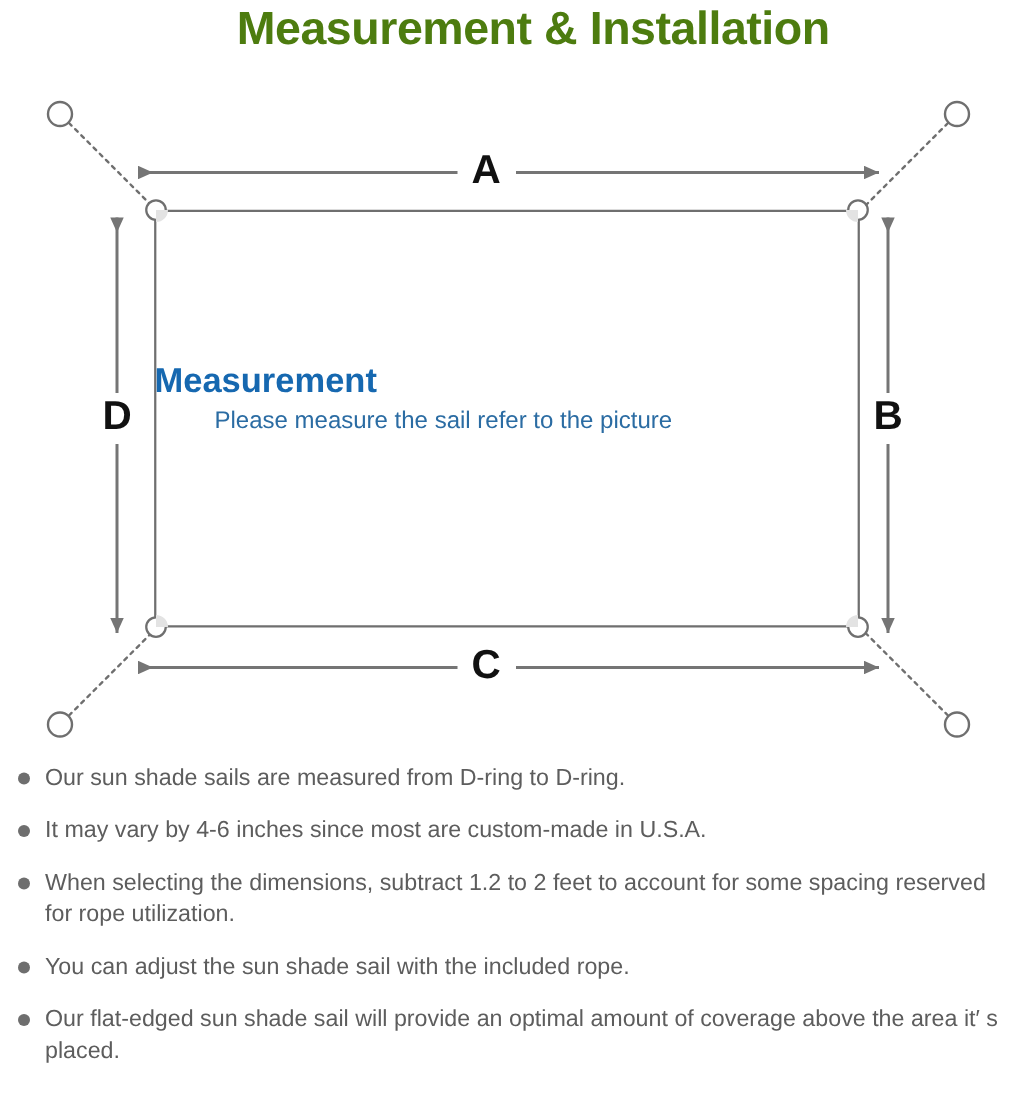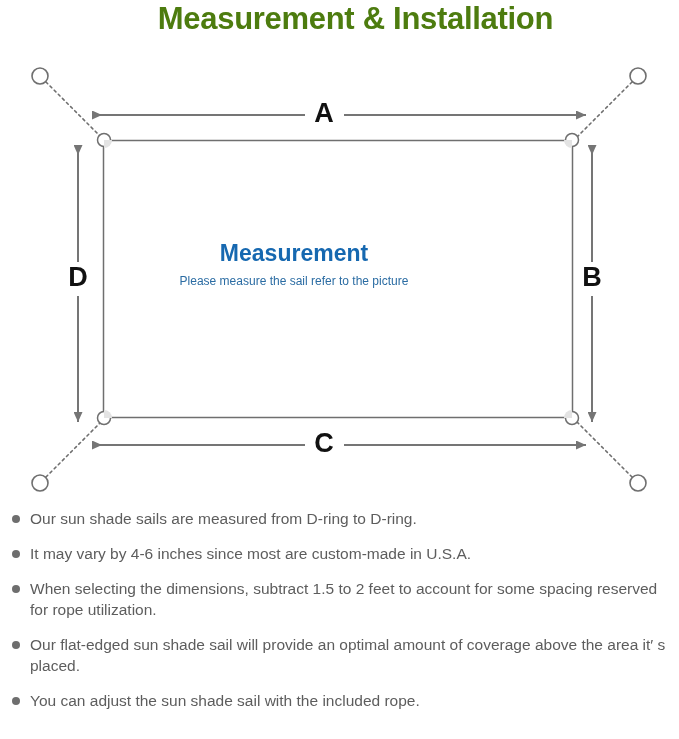--- a/index.html
+++ b/index.html
@@ -41,34 +41,35 @@
   #diagram svg {
     display: block;
   }
 
   
   #center-block {
     position: absolute;
     left: 103px;
     top: 238px;
     width: 382px;
-    text-align: center;
+    text-align: left;
     pointer-events: none;
   }
   #center-title {
     font-size: 23px;
     font-weight: bold;
     color: #1668b0;
     line-height: 30px;
   }
   #center-subtitle {
-    font-size: 12px;
+    font-size: 16px;
     color: #2b6ca3;
     line-height: 22px;
     margin-top: 2px;
+    margin-left: 40px;
   }
 
   
   .dim-letter {
     position: absolute;
     font-size: 27px;
     font-weight: bold;
     color: #111111;
     background: #ffffff;
     text-align: center;
@@ -181,23 +182,23 @@
   <div class="note-item">
     <span class="note-bullet"></span>
     <span>Our sun shade sails are measured from D-ring to D-ring.</span>
   </div>
   <div class="note-item">
     <span class="note-bullet"></span>
     <span>It may vary by 4-6 inches since most are custom-made in U.S.A.</span>
   </div>
   <div class="note-item">
     <span class="note-bullet"></span>
-    <span>When selecting the dimensions, subtract 1.5 to 2 feet to account for some spacing reserved for rope utilization.</span>
+    <span>When selecting the dimensions, subtract 1.2 to 2 feet to account for some spacing reserved for rope utilization.</span>
+  </div>
+  <div class="note-item">
+    <span class="note-bullet"></span>
+    <span>You can adjust the sun shade sail with the included rope.</span>
   </div>
   <div class="note-item">
     <span class="note-bullet"></span>
     <span>Our flat-edged sun shade sail will provide an optimal amount of coverage above the area it′ s placed.</span>
   </div>
-  <div class="note-item">
-    <span class="note-bullet"></span>
-    <span>You can adjust the sun shade sail with the included rope.</span>
-  </div>
 </div>
 
 </body></html>

